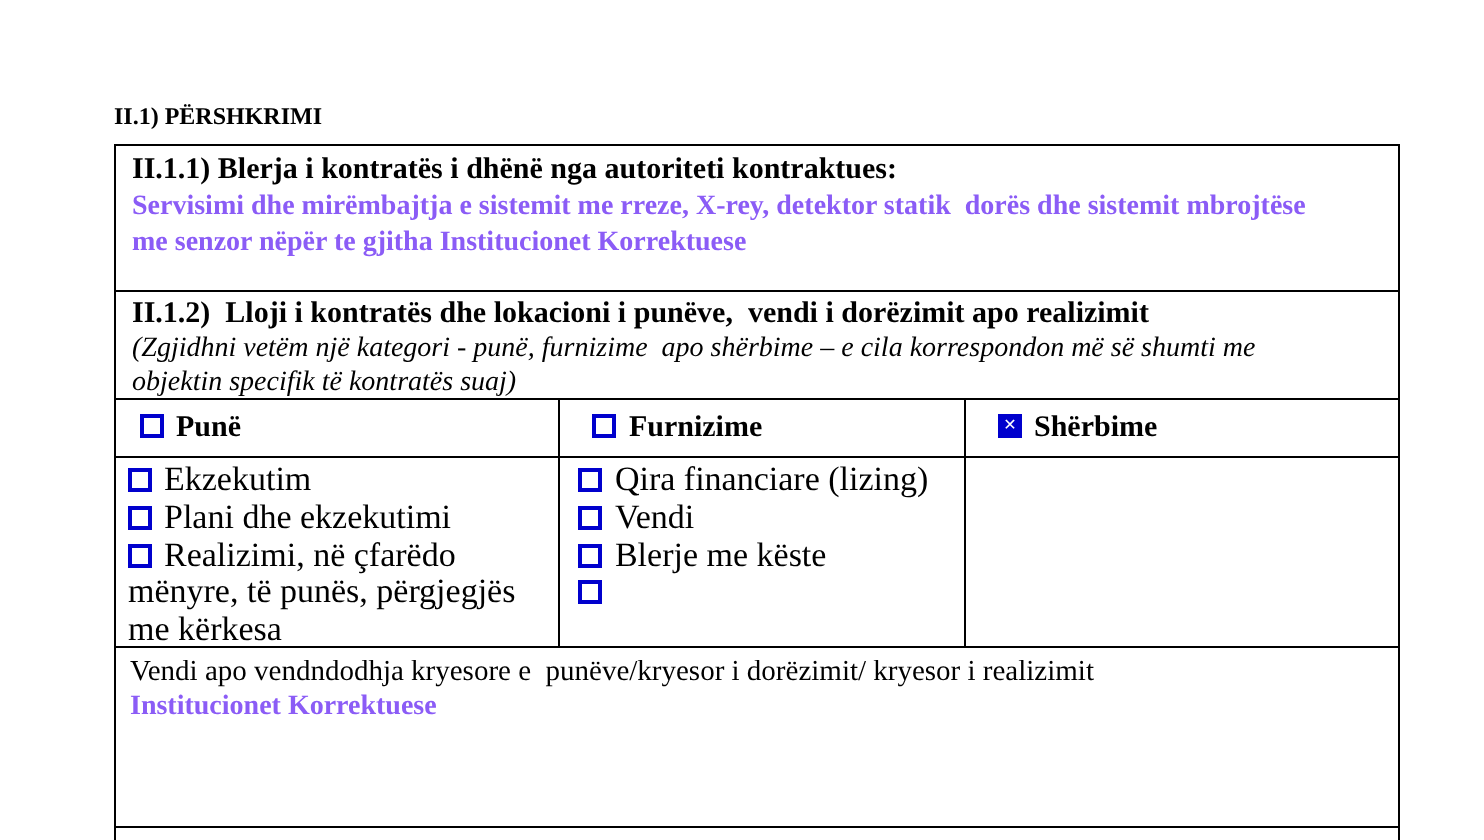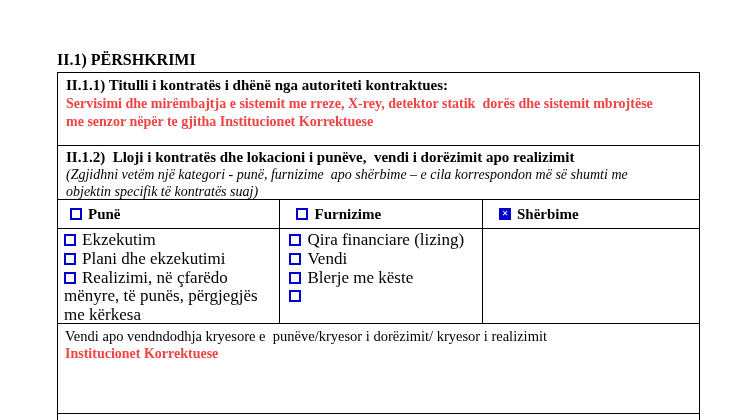--- a/index.html
+++ b/index.html
@@ -5,21 +5,21 @@
   * { margin:0; padding:0; box-sizing:border-box; }
   html,body { background:#ffffff; }
   .page {
     position:relative; width:742px; height:420px;
     background:#ffffff; overflow:hidden;
     font-family:"Liberation Serif","DejaVu Serif",serif;
     color:#000000;
   }
   .heading {
     position:absolute; left:57px; top:51px;
-    font-size:16px; font-weight:bold; white-space:pre-wrap;
+    font-size:12px; font-weight:bold; white-space:pre-wrap;
   }
   .form-table {
     position:absolute; left:57px; top:72px; width:643px; height:348px;
     border-left:1.5px solid #000; border-right:1.5px solid #000; border-top:1.5px solid #000;
   }
   .row { width:100%; border-bottom:1.5px solid #000; overflow:hidden; }
   .row-titulli  { height:73px; padding:3px 8px 0 8px; }
   .row-lloji    { height:54px; padding:2px 8px 0 8px; }
   .row-cats     { height:29px; display:flex; }
   .row-opts     { height:95px; display:flex; }
@@ -31,21 +31,21 @@
   .c3 { width:216.5px; }
   .header-cell { padding-top:5px; }
   .header-cell.p1 { padding-left:12px; }
   .header-cell.p2 { padding-left:16px; }
   .header-cell.p3 { padding-left:16px; }
   .hdr { font-weight:bold; font-size:15px; }
   .hdr-gap1 { margin-right:16px; }
   .hdr-gap2 { margin-right:24px; }
   .hdr-gap3 { margin-right:16px; }
   .bold-label { font-weight:bold; font-size:15px; line-height:19px; white-space:pre-wrap; }
-  .blue-text  { color:#ef4444; font-weight:bold; font-size:14px; line-height:17.5px; white-space:pre-wrap; }
+  .blue-text  { color:#8b5cf6; font-weight:bold; font-size:14px; line-height:17.5px; white-space:pre-wrap; }
   .italic-note { font-style:italic; font-size:14px; line-height:16.5px; white-space:pre-wrap; }
   .plain { font-size:14.5px; line-height:18px; white-space:pre-wrap; }
   .list-cell { padding:2px 4px 0 6px; }
   .list-cell.mid { padding-left:9px; }
   .opt { line-height:18.8px; font-size:17px; }
   .opt-label { white-space:pre-wrap; }
   .cb {
     display:inline-block; width:12px; height:12px;
     border:2px solid #0000CD; background:#ffffff;
     vertical-align:-1px; margin-right:6px; position:relative;
@@ -61,21 +61,21 @@
 </head>
 <body>
 
 <div class="page">
 
   <div class="heading">II.1) PËRSHKRIMI</div>
 
   <div class="form-table">
 
     <div class="row row-titulli">
-      <div class="bold-label">II.1.1) Titulli i kontratës i dhënë nga autoriteti kontraktues:</div>
+      <div class="bold-label">II.1.1) Blerja i kontratës i dhënë nga autoriteti kontraktues:</div>
       <div class="blue-text">Servisimi dhe mirëmbajtja e sistemit me rreze, X-rey, detektor statik  dorës dhe sistemit mbrojtëse
 me senzor nëpër te gjitha Institucionet Korrektuese</div>
     </div>
 
     <div class="row row-lloji">
       <div class="bold-label">II.1.2)  Lloji i kontratës dhe lokacioni i punëve,  vendi i dorëzimit apo realizimit</div>
       <div class="italic-note">(Zgjidhni vetëm një kategori - punë, furnizime  apo shërbime – e cila korrespondon më së shumti me
 objektin specifik të kontratës suaj)</div>
     </div>
 

